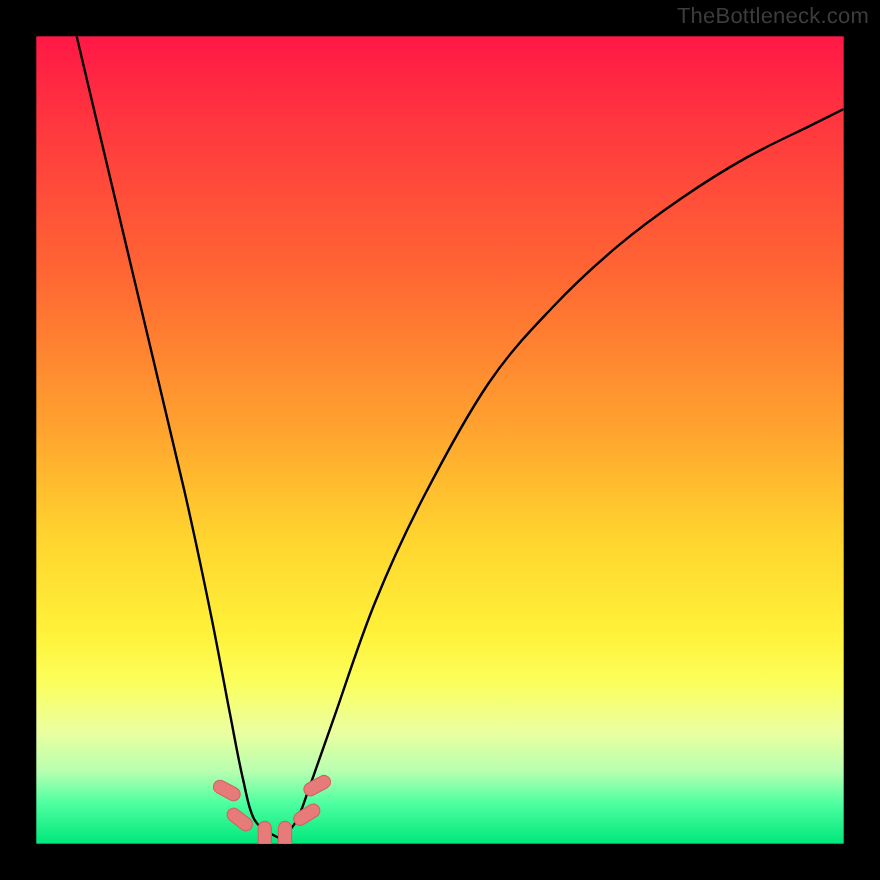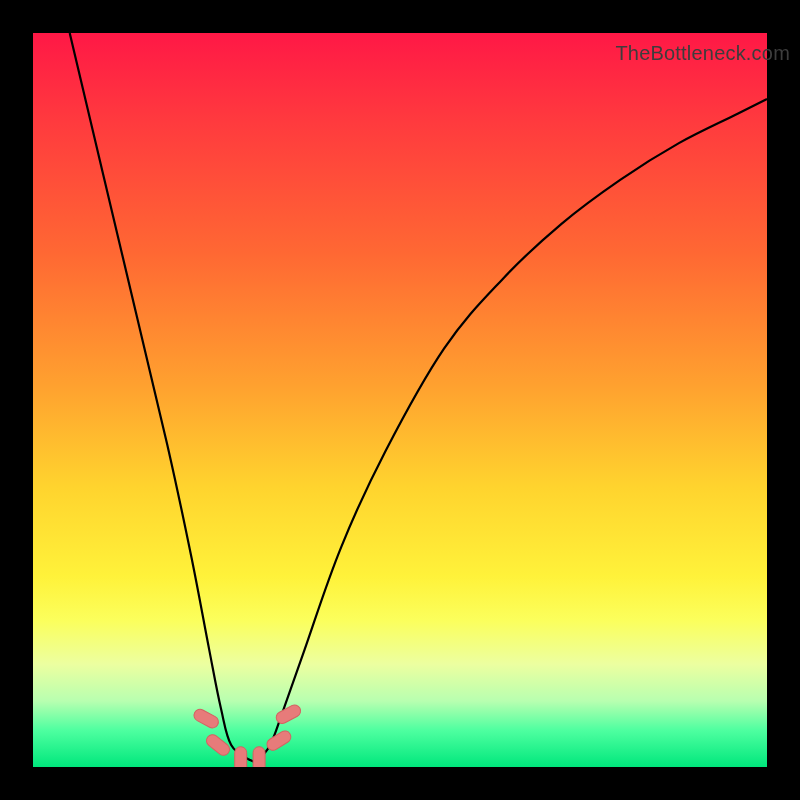--- a/index.html
+++ b/index.html
@@ -2,21 +2,20 @@
 <html><head>
 <meta charset="utf-8">
 <style>
   html,body{margin:0;padding:0;width:800px;height:800px;overflow:hidden;background:#000;}
   .canvas{position:relative;width:800px;height:800px;}
   .watermark{
     position:absolute;top:4px;right:10px;
     font-family:Arial,Helvetica,sans-serif;
     font-size:20px;color:#3d3d3d;letter-spacing:0.2px;
     z-index:5;
-    margin-top:38px;
   }
   .plot-frame{
     position:absolute;
     left:33px;top:33px;
     width:734px;height:734px;
     background:linear-gradient(to bottom,
       #ff1846 0%,
       #ff3a3e 12%,
       #ff6833 30%,
       #ffa12f 48%,

